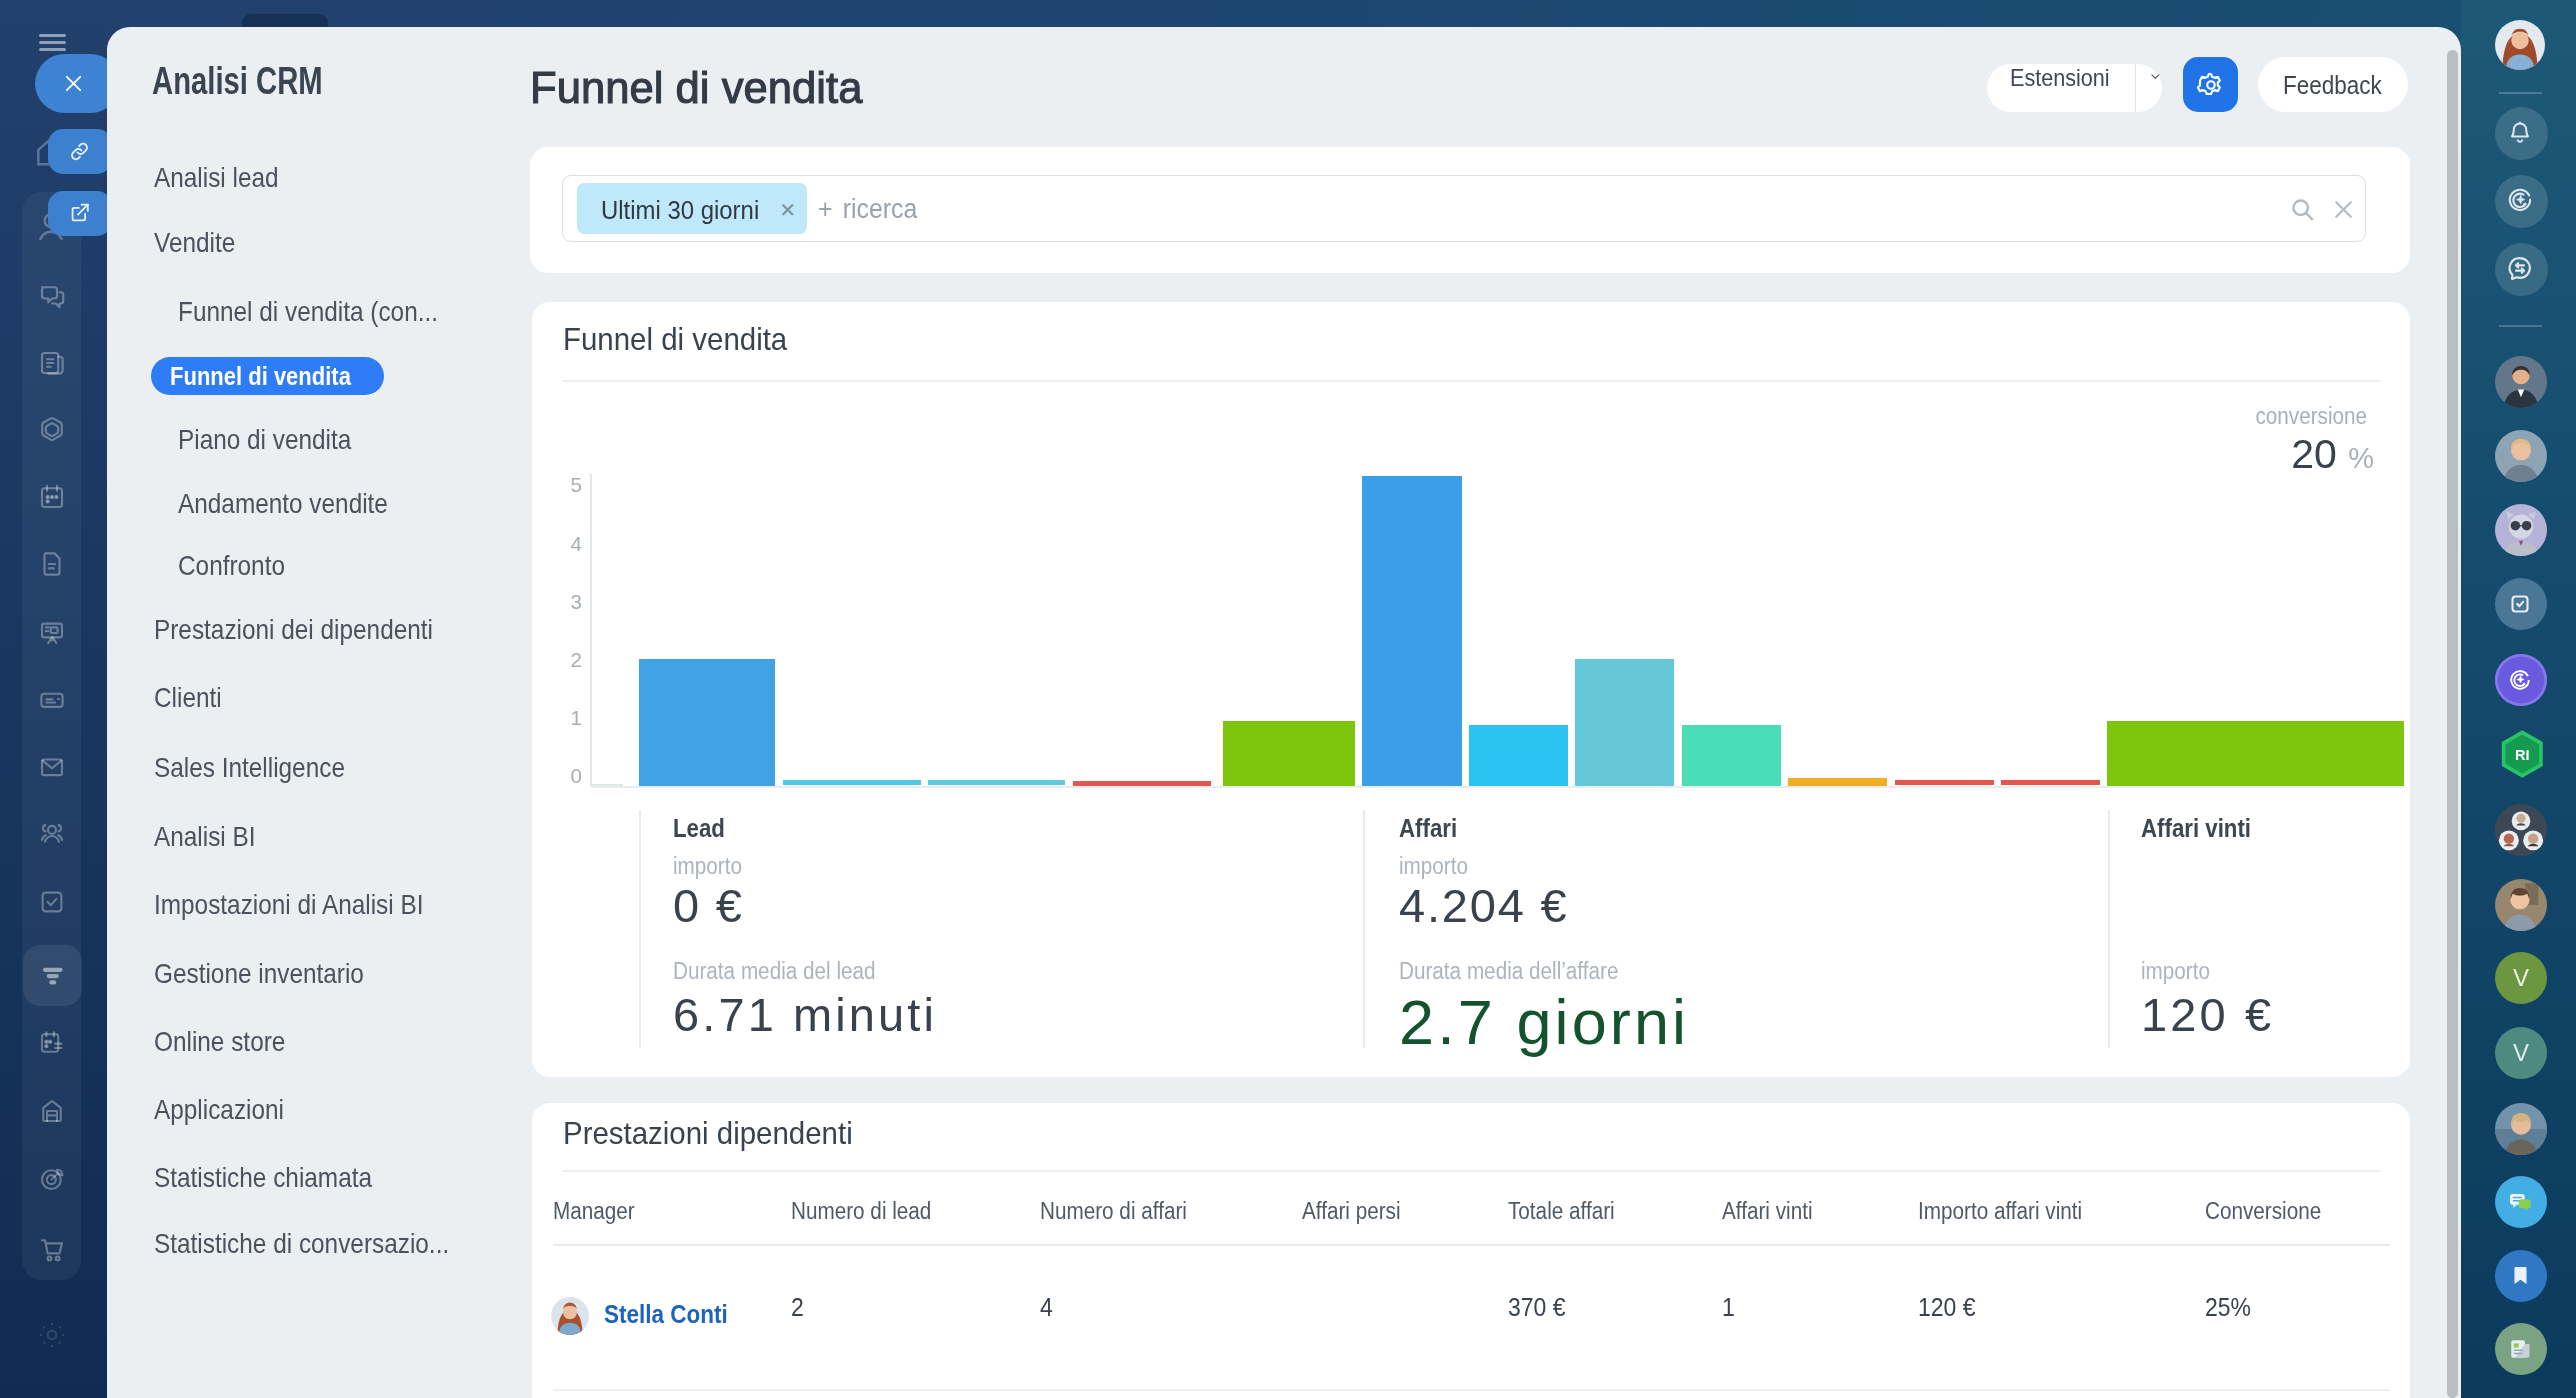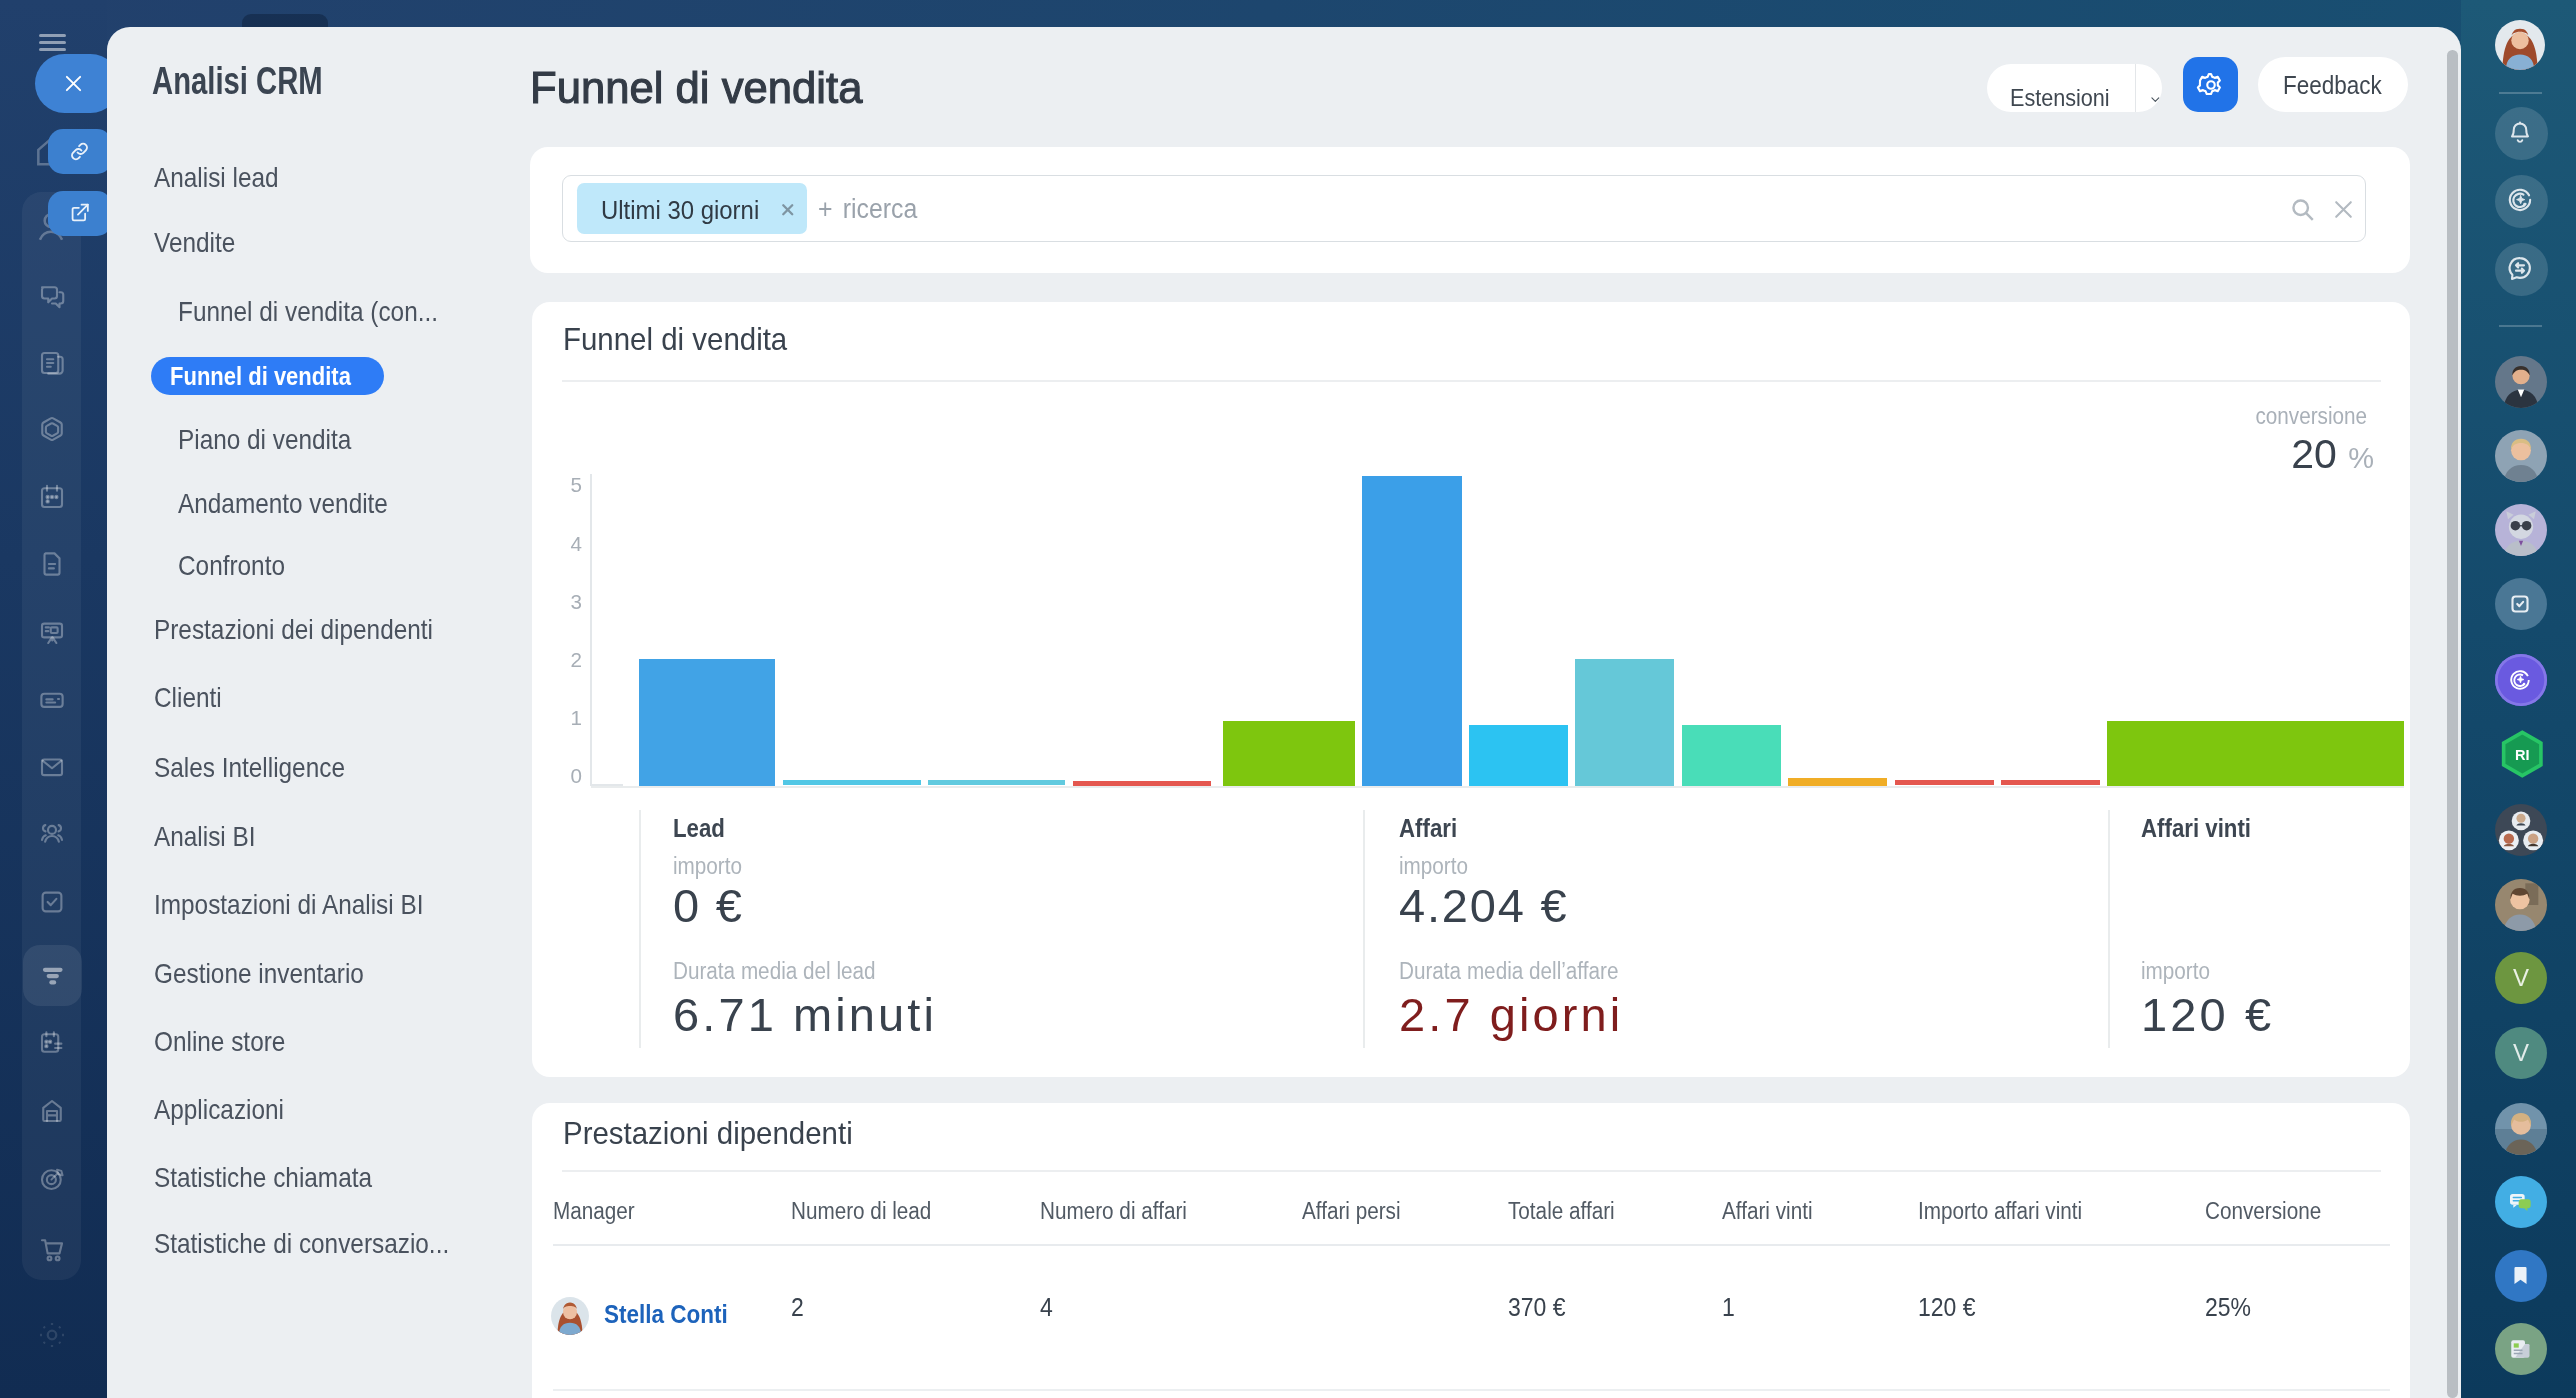--- a/index.html
+++ b/index.html
@@ -312,21 +312,21 @@
 <div class="t" style="left:154px;top:823px;font-size:28px;color:#4a525e;transform:scaleX(0.87)">Analisi BI</div>
 <div class="t" style="left:154px;top:891px;font-size:28px;color:#4a525e;transform:scaleX(0.87)">Impostazioni di Analisi BI</div>
 <div class="t" style="left:154px;top:960px;font-size:28px;color:#4a525e;transform:scaleX(0.87)">Gestione inventario</div>
 <div class="t" style="left:154px;top:1028px;font-size:28px;color:#4a525e;transform:scaleX(0.87)">Online store</div>
 <div class="t" style="left:154px;top:1096px;font-size:28px;color:#4a525e;transform:scaleX(0.87)">Applicazioni</div>
 <div class="t" style="left:154px;top:1164px;font-size:28px;color:#4a525e;transform:scaleX(0.87)">Statistiche chiamata</div>
 <div class="t" style="left:154px;top:1230px;font-size:28px;color:#4a525e;transform:scaleX(0.87)">Statistiche di conversazio...</div>
 <div class="a" style="left:151px;top:357px;width:233px;height:38px;border-radius:19px;background:#2e7cf6"></div>
 <div class="t" style="left:170px;top:364px;font-size:25px;font-weight:bold;color:#fff;transform:scaleX(0.88)">Funnel di vendita</div>
 <div class="t" style="left:530px;top:65px;font-size:45px;color:#333b46;-webkit-text-stroke:1.1px #333b46;transform:scaleX(0.97)">Funnel di vendita</div>
-<div class="a" style="left:1987px;top:64px;width:175px;height:48px;border-radius:24px;background:#fff;display:flex;align-items:flex-end">
+<div class="a" style="left:1987px;top:64px;width:175px;height:48px;border-radius:24px;background:#fff;display:flex;align-items:flex-start">
 <span style="font-size:24px;color:#3f4750;margin-left:23px;transform:scaleX(0.9);transform-origin:0 50%">Estensioni</span>
 <span style="width:1.8px;height:48px;background:#e3e6e9;margin-left:14.3px"></span>
 <svg style="margin-left:13.4px" width="25" height="25" viewBox="0 0 24 24" fill="none" stroke="#4a545e" stroke-width="2.1" stroke-linecap="round" stroke-linejoin="round">
       <path d="M5.5 9l6.5 6.5L18.5 9"></path>
     </svg>
   </div>
 <div class="a" style="left:2183px;top:57px;width:55px;height:55px;border-radius:15px;background:#2173e8"></div>
 <svg class="a" style="left:2196px;top:70px" width="30" height="30" viewBox="0 0 24 24" fill="none" stroke="#fff" stroke-width="1.7">
     <circle cx="12" cy="12" r="3"></circle>
     <path d="M12 3.2l1 2.3a6.8 6.8 0 0 1 2 .8l2.4-.8 1.7 2.9-1.7 1.7a6.8 6.8 0 0 1 0 2.2l1.7 1.7-1.7 2.9-2.4-.8a6.8 6.8 0 0 1-2 .8l-1 2.3h-3.4l-1-2.3a6.8 6.8 0 0 1-2-.8l-2.4.8-1.7-2.9 1.7-1.7a6.8 6.8 0 0 1 0-2.2L3.2 8.4l1.7-2.9 2.4.8a6.8 6.8 0 0 1 2-.8l1-2.3z" stroke-linejoin="round"></path>
@@ -380,21 +380,21 @@
 <div class="a" style="left:2108px;top:810px;width:1.8px;height:238px;background:#e9eced"></div>
 <div class="t" style="left:673px;top:816px;font-size:25px;font-weight:bold;color:#3d4651;transform:scaleX(0.89)">Lead</div>
 <div class="t" style="left:673px;top:855px;font-size:23px;color:#adb4bb;transform:scaleX(0.9)">importo</div>
 <div class="t" style="left:673px;top:882px;font-size:47px;letter-spacing:1.8px;color:#39424d">0 €</div>
 <div class="t" style="left:673px;top:960px;font-size:23px;color:#adb4bb;transform:scaleX(0.9)">Durata media del lead</div>
 <div class="t" style="left:673px;top:991px;font-size:47px;letter-spacing:3.1px;color:#39424d">6.71 minuti</div>
 <div class="t" style="left:1399px;top:816px;font-size:25px;font-weight:bold;color:#3d4651;transform:scaleX(0.89)">Affari</div>
 <div class="t" style="left:1399px;top:855px;font-size:23px;color:#adb4bb;transform:scaleX(0.9)">importo</div>
 <div class="t" style="left:1399px;top:882px;font-size:47px;letter-spacing:1.8px;color:#39424d">4.204 €</div>
 <div class="t" style="left:1399px;top:960px;font-size:23px;color:#adb4bb;transform:scaleX(0.9)">Durata media dell’affare</div>
-<div class="t" style="left:1399px;top:991px;font-size:47px;letter-spacing:3.1px;color:#7f1d1d">2.7 giorni</div>
+<div class="t" style="left:1399px;top:991px;font-size:63px;letter-spacing:3.1px;color:#14532d">2.7 giorni</div>
 <div class="t" style="left:2141px;top:816px;font-size:25px;font-weight:bold;color:#3d4651;transform:scaleX(0.89)">Affari vinti</div>
 <div class="t" style="left:2141px;top:960px;font-size:23px;color:#adb4bb;transform:scaleX(0.9)">importo</div>
 <div class="t" style="left:2141px;top:991px;font-size:47px;letter-spacing:3.1px;color:#39424d">120 €</div>
 <div class="card" style="left:532px;top:1103px;width:1878px;height:304px;border-radius:18px 18px 0 0"></div>
 <div class="t" style="left:563px;top:1117px;font-size:32px;color:#39424d;transform:scaleX(0.92)">Prestazioni dipendenti</div>
 <div class="a" style="left:562px;top:1170px;width:1819px;height:1.8px;background:#eceef0"></div>
 <div class="t" style="left:553px;top:1200px;font-size:23px;color:#515a64;transform:scaleX(0.9)">Manager</div>
 <div class="t" style="left:791px;top:1200px;font-size:23px;color:#515a64;transform:scaleX(0.9)">Numero di lead</div>
 <div class="t" style="left:1040px;top:1200px;font-size:23px;color:#515a64;transform:scaleX(0.9)">Numero di affari</div>
 <div class="t" style="left:1302px;top:1200px;font-size:23px;color:#515a64;transform:scaleX(0.9)">Affari persi</div>

